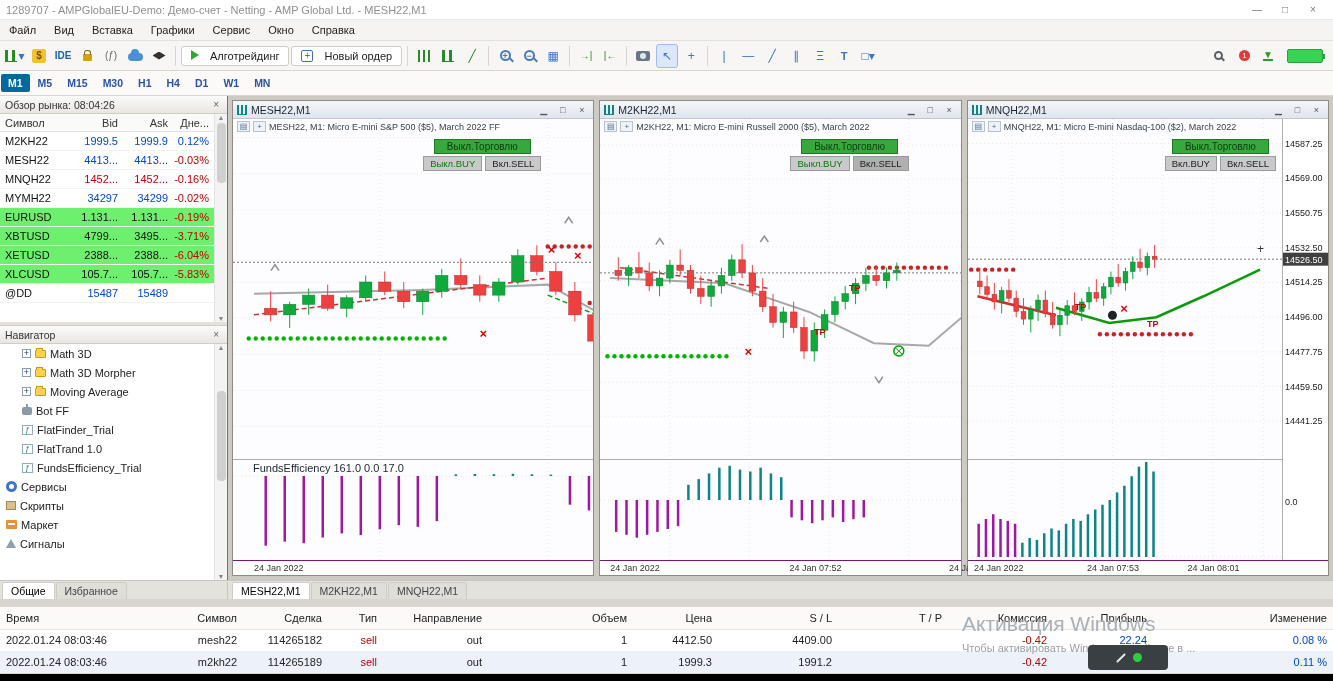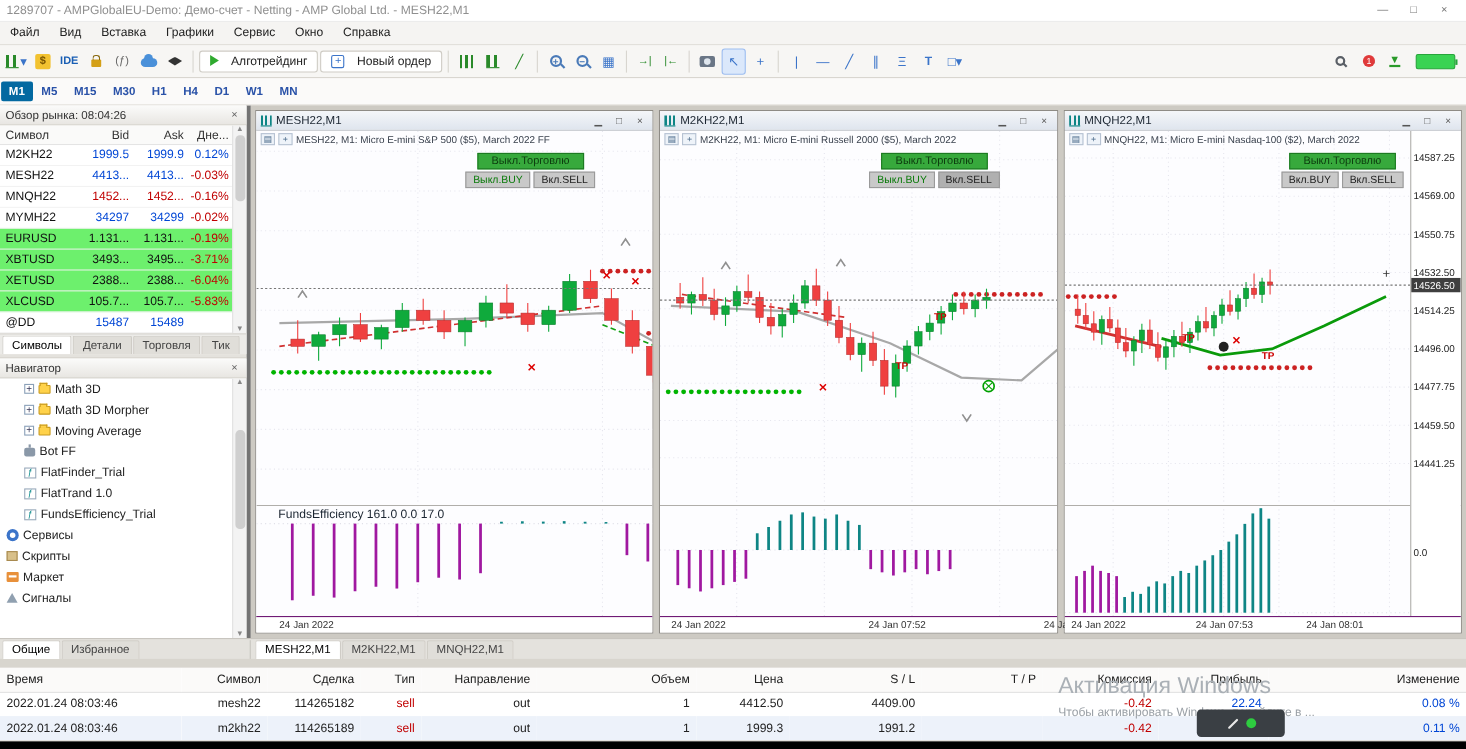--- a/index.html
+++ b/index.html
@@ -43,21 +43,21 @@
 .battery{width:36px;height:14px;background:#39d353;border:1px solid #27a53b;border-radius:2px;position:relative}
 .battery::after{content:"";position:absolute;right:-3px;top:4px;width:2px;height:5px;background:#27a53b}
 .updates{color:#2a9a2a;font-size:10px;border-bottom:2px solid #2a9a2a;line-height:8px}
 .rightgrp{margin-left:auto;display:flex;align-items:center;gap:8px;padding-right:6px}
 
 .tfbar{height:25px;background:#fbfaf9;display:flex;align-items:center;padding:0 1px;border-bottom:1px solid #d9d6d0;gap:1px}
 .tf{padding:3px 7px;color:#2a52a8;font-weight:bold;font-size:10.5px;border-radius:2px}
 .tf.active{background:#0369a1;color:#fff}
 
 .main{display:flex;height:484px}
-.sidebar{width:228px;display:flex;flex-direction:column;background:#f2f1ef;border-right:4px solid #737373}
+.sidebar{width:228px;display:flex;flex-direction:column;background:#f2f1ef;border-right:1px solid #737373}
 .panel-h{height:18px;background:linear-gradient(#fbfbfa,#e8e6e2);border-bottom:1px solid #d0cdc7;display:flex;align-items:center;padding:0 5px;font-size:10.5px;color:#333}
 .panel-h .x{margin-left:auto;color:#666;font-size:10px;padding:0 3px}
 .mw{height:226px;background:#fff;display:flex;flex-direction:column}
 .mw-grid{flex:1;position:relative;overflow:hidden;padding-right:13px}
 .mw-colhdr{display:flex;height:18px;border-bottom:1px solid #e2e2e2;background:#fafaf9;color:#333;align-items:center}
 .mw-row{display:flex;height:19px;align-items:center;border-bottom:1px solid #f2f2f2;background:#fff}
 .mw-row.hl{background:#6df06d}
 .c-sym{width:66px;padding-left:5px;overflow:hidden;white-space:nowrap}
 .c-bid{width:52px;text-align:right;overflow:hidden}
 .c-ask{width:50px;text-align:right;overflow:hidden}
@@ -270,21 +270,21 @@
               <span class="c-chg red">-0.02%</span>
             </div>
             <div class="mw-row hl">
               <span class="c-sym blk">EURUSD</span>
               <span class="c-bid blk">1.131...</span>
               <span class="c-ask blk">1.131...</span>
               <span class="c-chg red">-0.19%</span>
             </div>
             <div class="mw-row hl">
               <span class="c-sym blk">XBTUSD</span>
-              <span class="c-bid blk">3493...</span>
+              <span class="c-bid blk">4799...</span>
               <span class="c-ask blk">3495...</span>
               <span class="c-chg red">-3.71%</span>
             </div>
             <div class="mw-row hl">
               <span class="c-sym blk">XETUSD</span>
               <span class="c-bid blk">2388...</span>
               <span class="c-ask blk">2388...</span>
               <span class="c-chg red">-6.04%</span>
             </div>
             <div class="mw-row hl">
@@ -299,26 +299,20 @@
               <span class="c-ask blue">15489</span>
               <span class="c-chg blue"></span>
             </div>
           </div>
         <div class="vsb">
             <span>▲</span>
             <span class="thumb" style="height:60px"></span>
             <span style="margin-top:auto">▼</span>
           </div>
       </div>
-      <div class="tabs">
-          <span class="mtab active">Символы</span>
-          <span class="mtab">Детали</span>
-          <span class="mtab">Торговля</span>
-          <span class="mtab">Тик</span>
-        </div>
     </div>
     <div class="splitter"></div>
     <div class="nav">
       <div class="panel-h">
         <span>Навигатор</span>
         <span class="x">×</span>
       </div>
       <div class="nv-wrap">
         <div>
             <div class="nv-row ind1">

